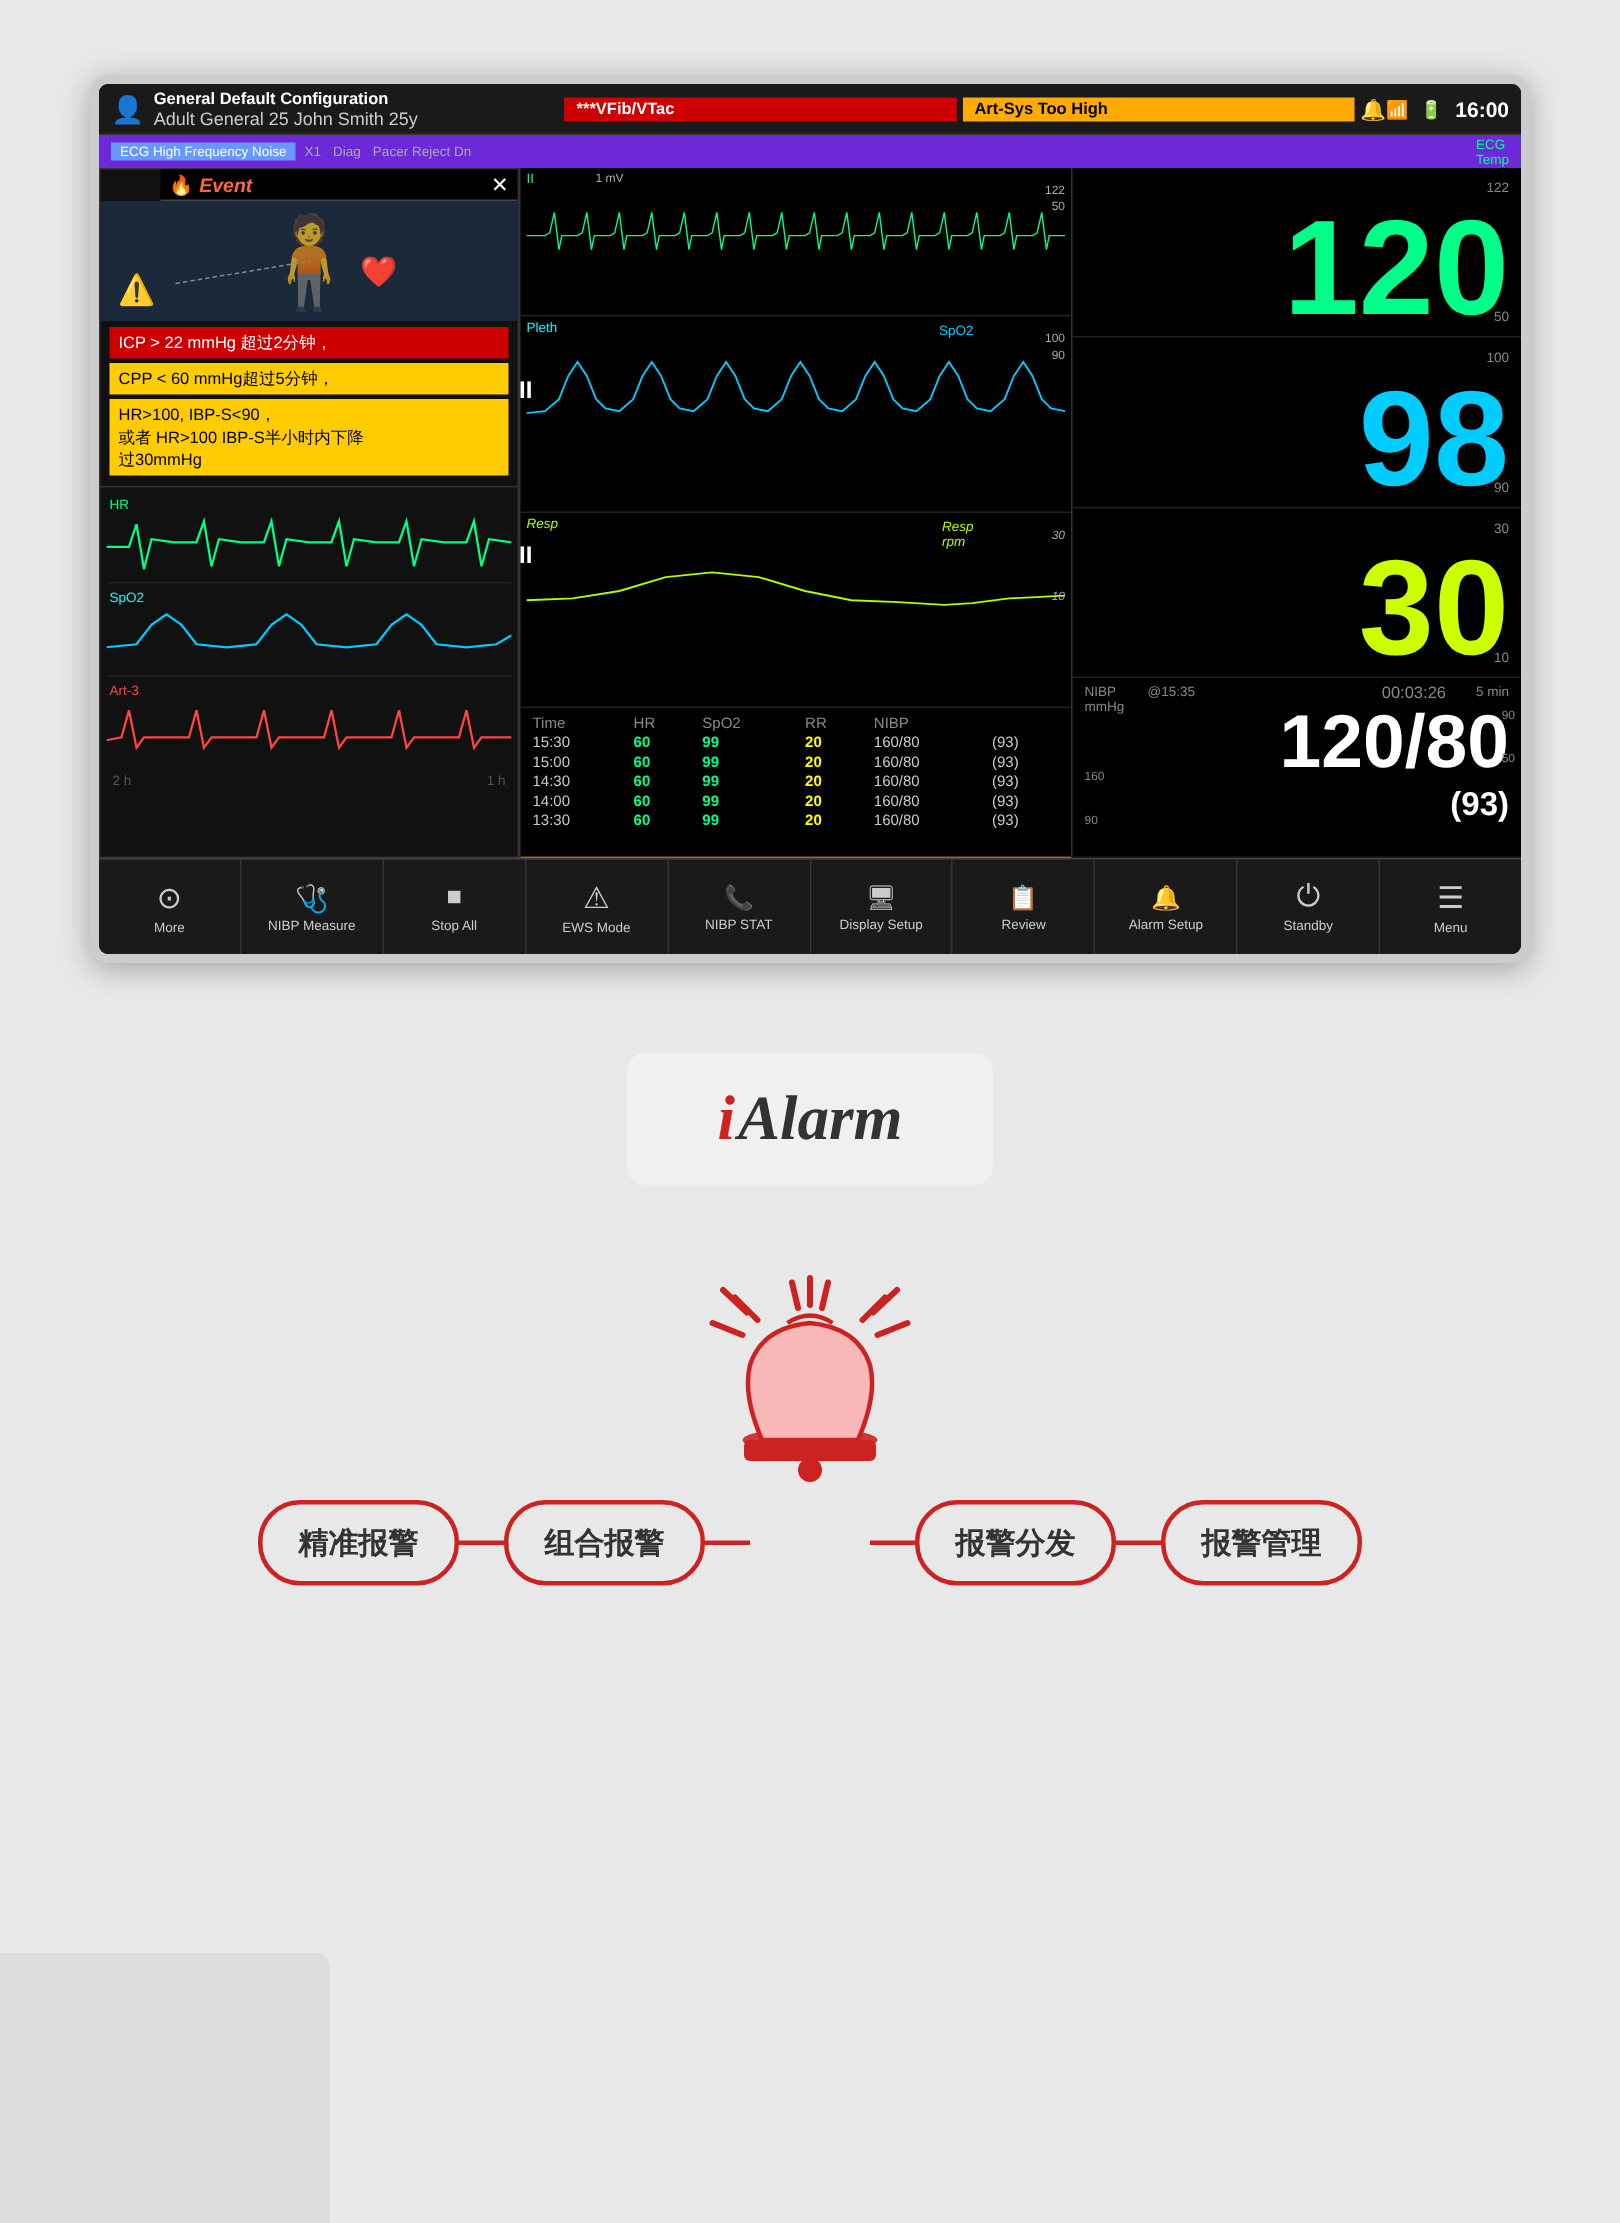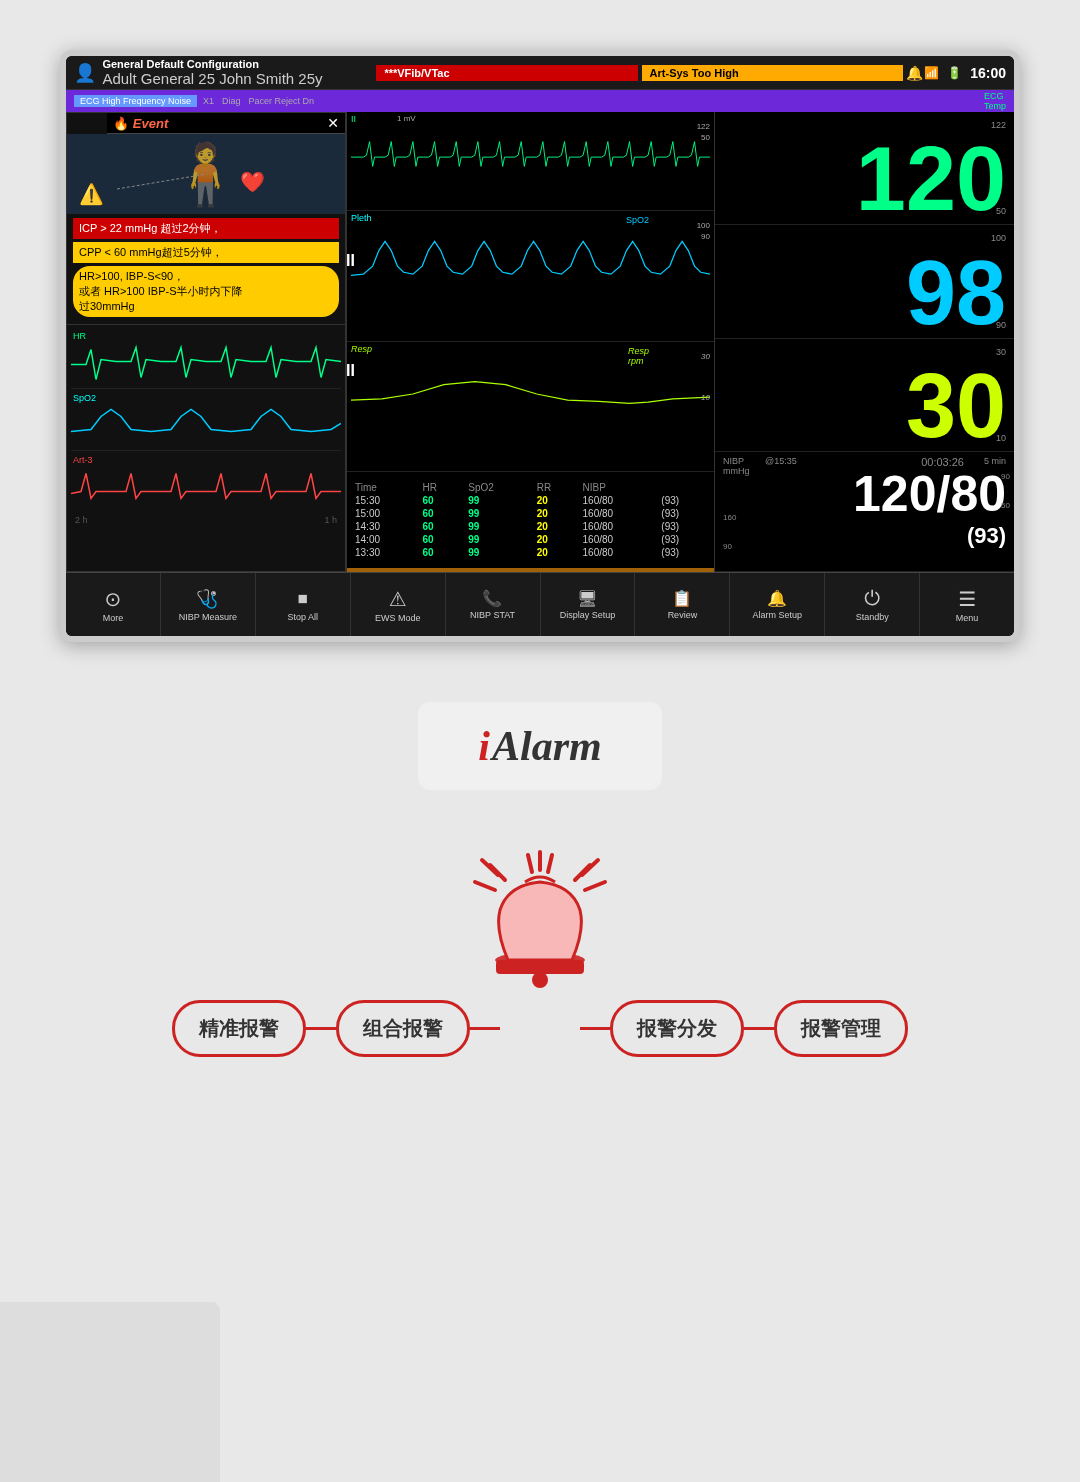--- a/index.html
+++ b/index.html
@@ -36,21 +36,21 @@
       font-size: 18px;
       margin-right: 6px;
     }
     .monitor-header .config-text {
       color: #fff;
       font-size: 11px;
       flex: 1;
     }
     .monitor-header .config-text span {
       display: block;
-      font-size: 15px;
+      font-size: 12px;
       color: #ccc;
     }
     .alert-bar {
       display: flex;
       align-items: center;
       gap: 4px;
       flex: 2;
     }
     .alert-vfib {
       background: #cc0000;
@@ -270,23 +270,22 @@
       top: 10px;
       display: flex;
       flex-direction: column;
       gap: 2px;
     }
     .scale-val { color: #aaa; font-size: 8px; text-align: right; }
 
     
     .vitals-table-area {
       height: 100px;
-      border-bottom: 4px solid #a16207;
-      display: flex;
-      align-items: center;
+      border-bottom: 1px solid #a16207;
+      display: flex;
     }
     .vitals-table {
       flex: 1;
       padding: 4px;
     }
     .vitals-table table {
       width: 100%;
       border-collapse: collapse;
       color: #ccc;
       font-size: 10px;
@@ -559,21 +558,21 @@
         <span class="heart-icon">❤️</span>
 
         <svg style="position:absolute;top:0;left:0;width:100%;height:100%;">
           <line x1="50" y1="55" x2="140" y2="40" stroke="#888" stroke-width="1" stroke-dasharray="3,2"></line>
         </svg>
       </div>
 
       <div class="event-alerts">
         <div class="event-alert-red">ICP &gt; 22 mmHg 超过2分钟，</div>
         <div class="event-alert-yellow">CPP &lt; 60 mmHg超过5分钟，</div>
-        <div class="event-alert-yellow2" style="white-space:pre-line;border-radius:17px;">HR&gt;100, IBP-S&lt;90，
+        <div class="event-alert-yellow2" style="white-space:pre-line;">HR&gt;100, IBP-S&lt;90，
 或者 HR&gt;100  IBP-S半小时内下降
 过30mmHg</div>
       </div>
 
       <div class="mini-waves">
 
         <div class="mini-wave-row">
           <span class="mini-wave-label green">HR</span>
           <svg class="mini-wave-svg" viewBox="0 0 270 45">
             <polyline points="0,25 15,25 20,10 25,40 30,20 45,22 60,22 65,8 70,38 75,20 90,22 105,22 110,8 115,38 120,20 135,22 150,22 155,8 160,38 165,20 180,22 195,22 200,8 205,38 210,20 225,22 240,22 245,8 250,38 255,20 270,22" fill="none" stroke="#00ff88" stroke-width="1.5"></polyline>

